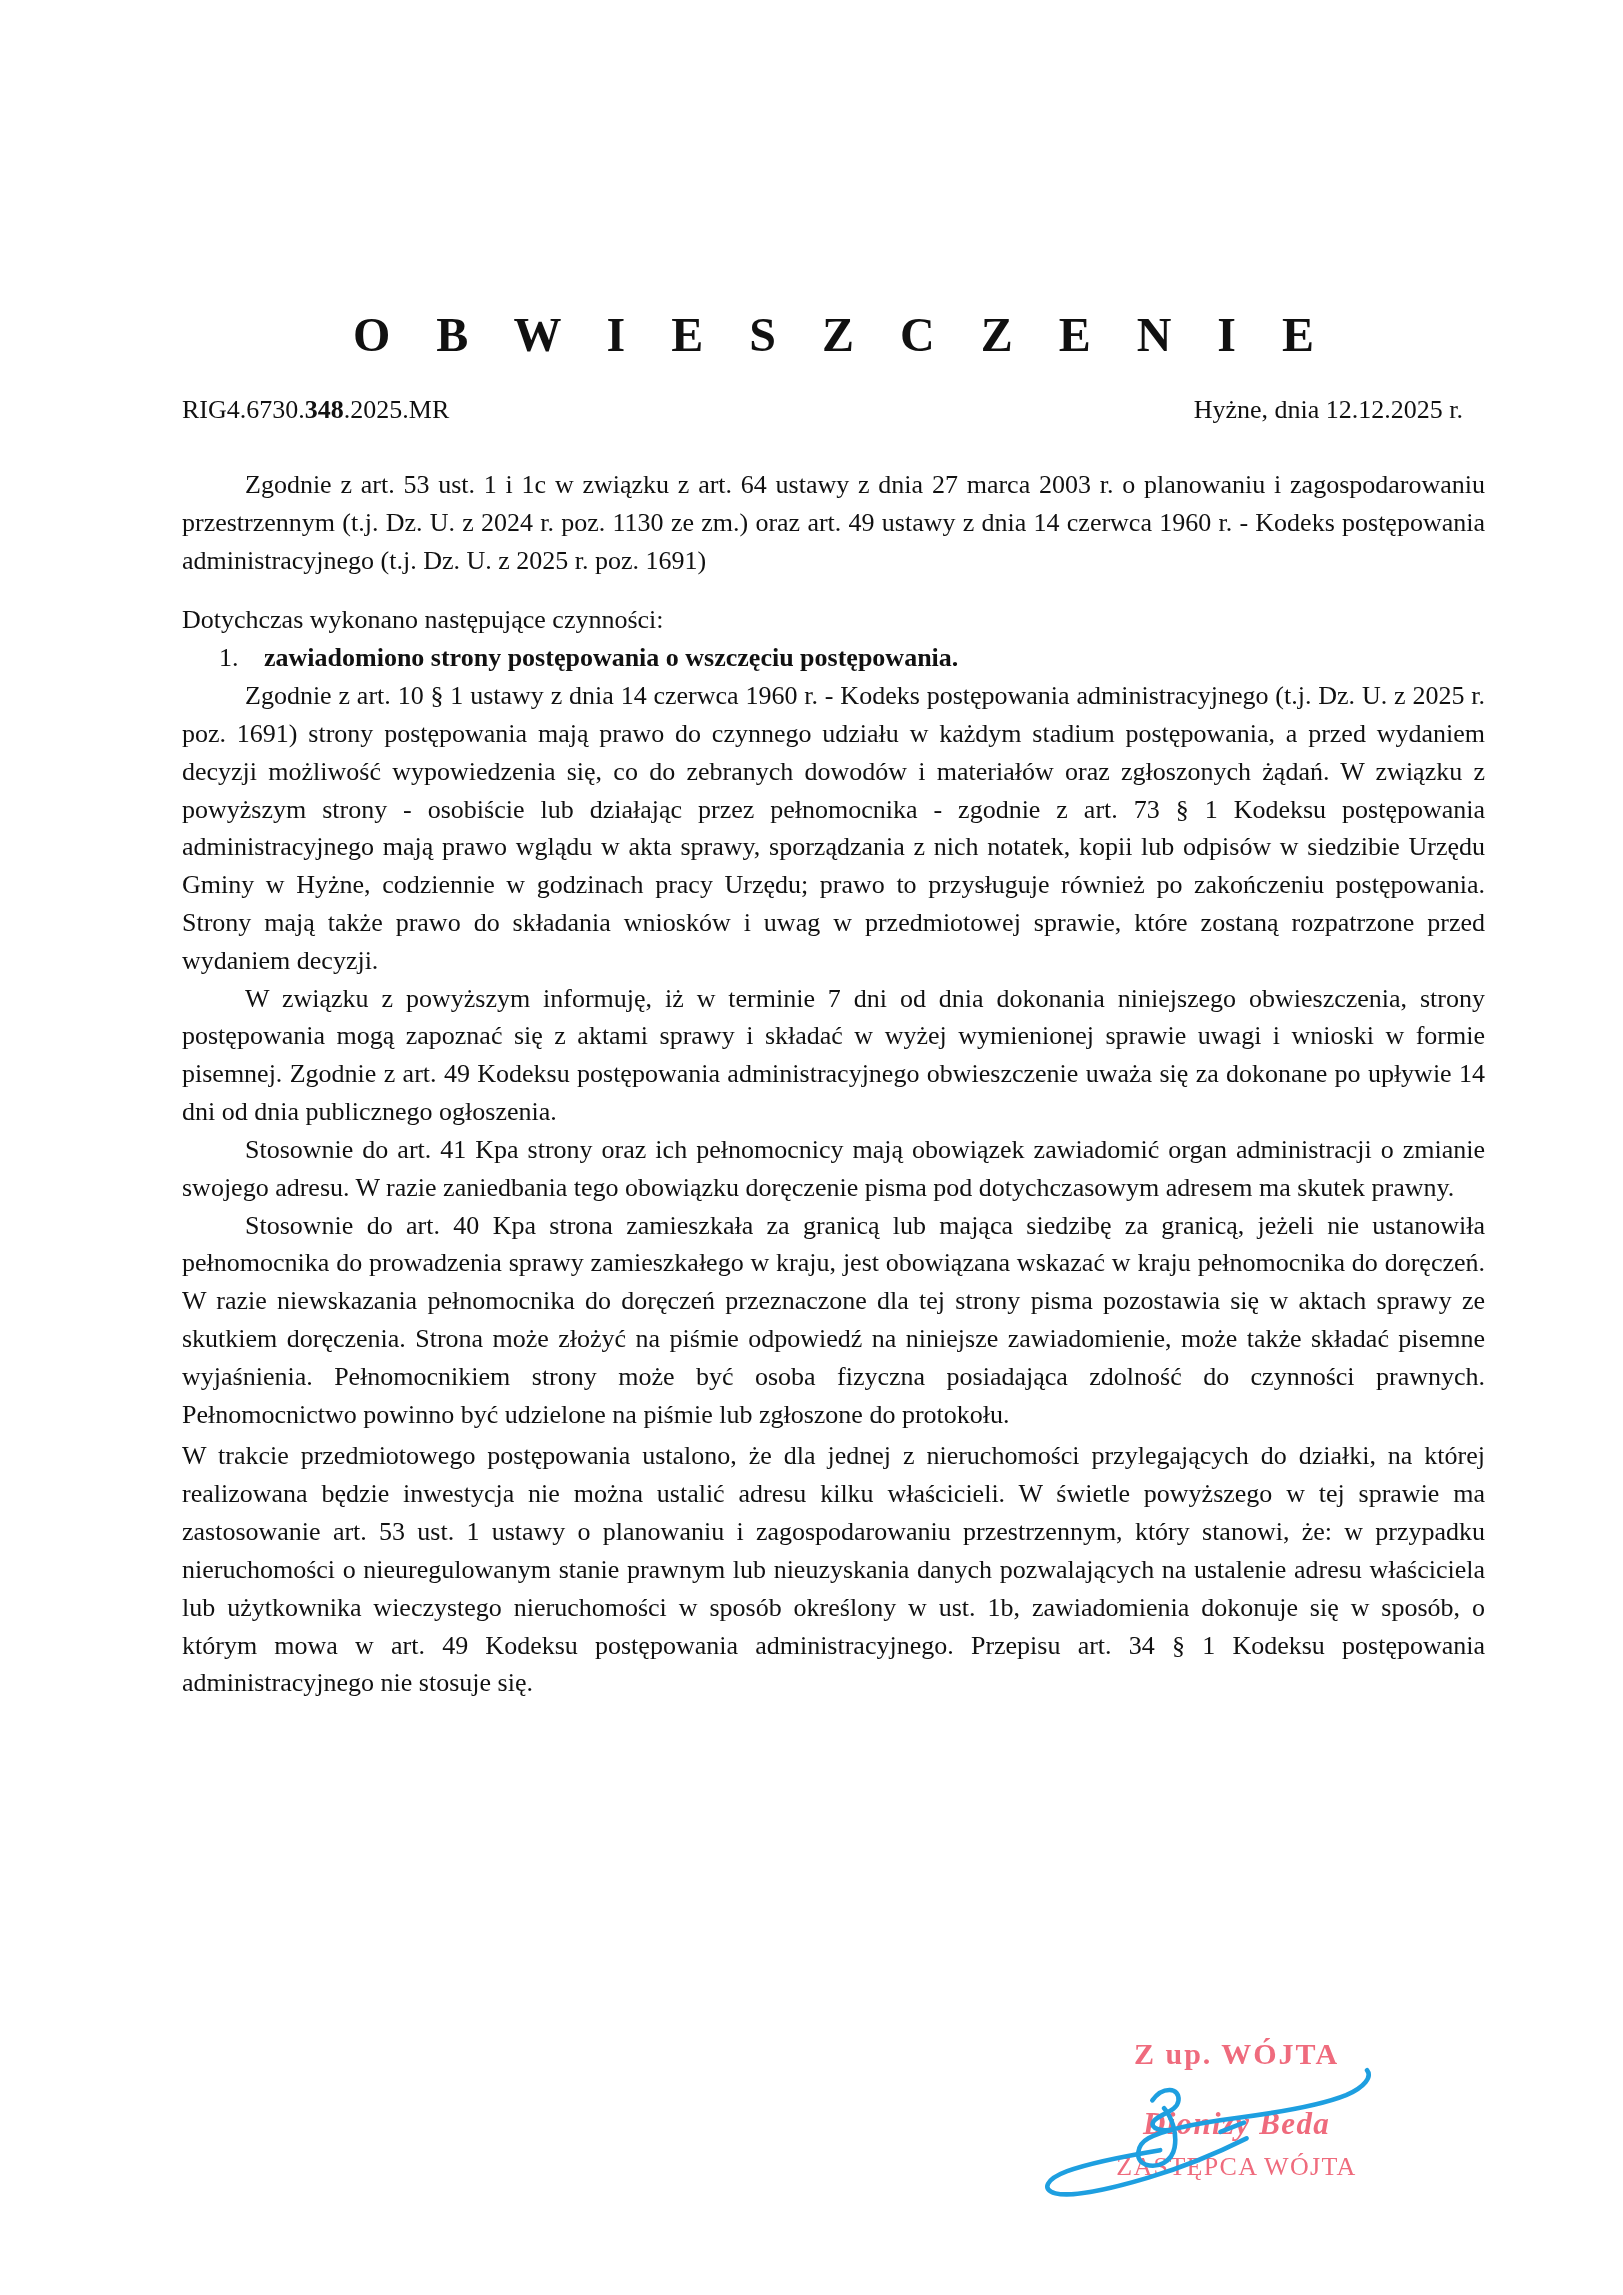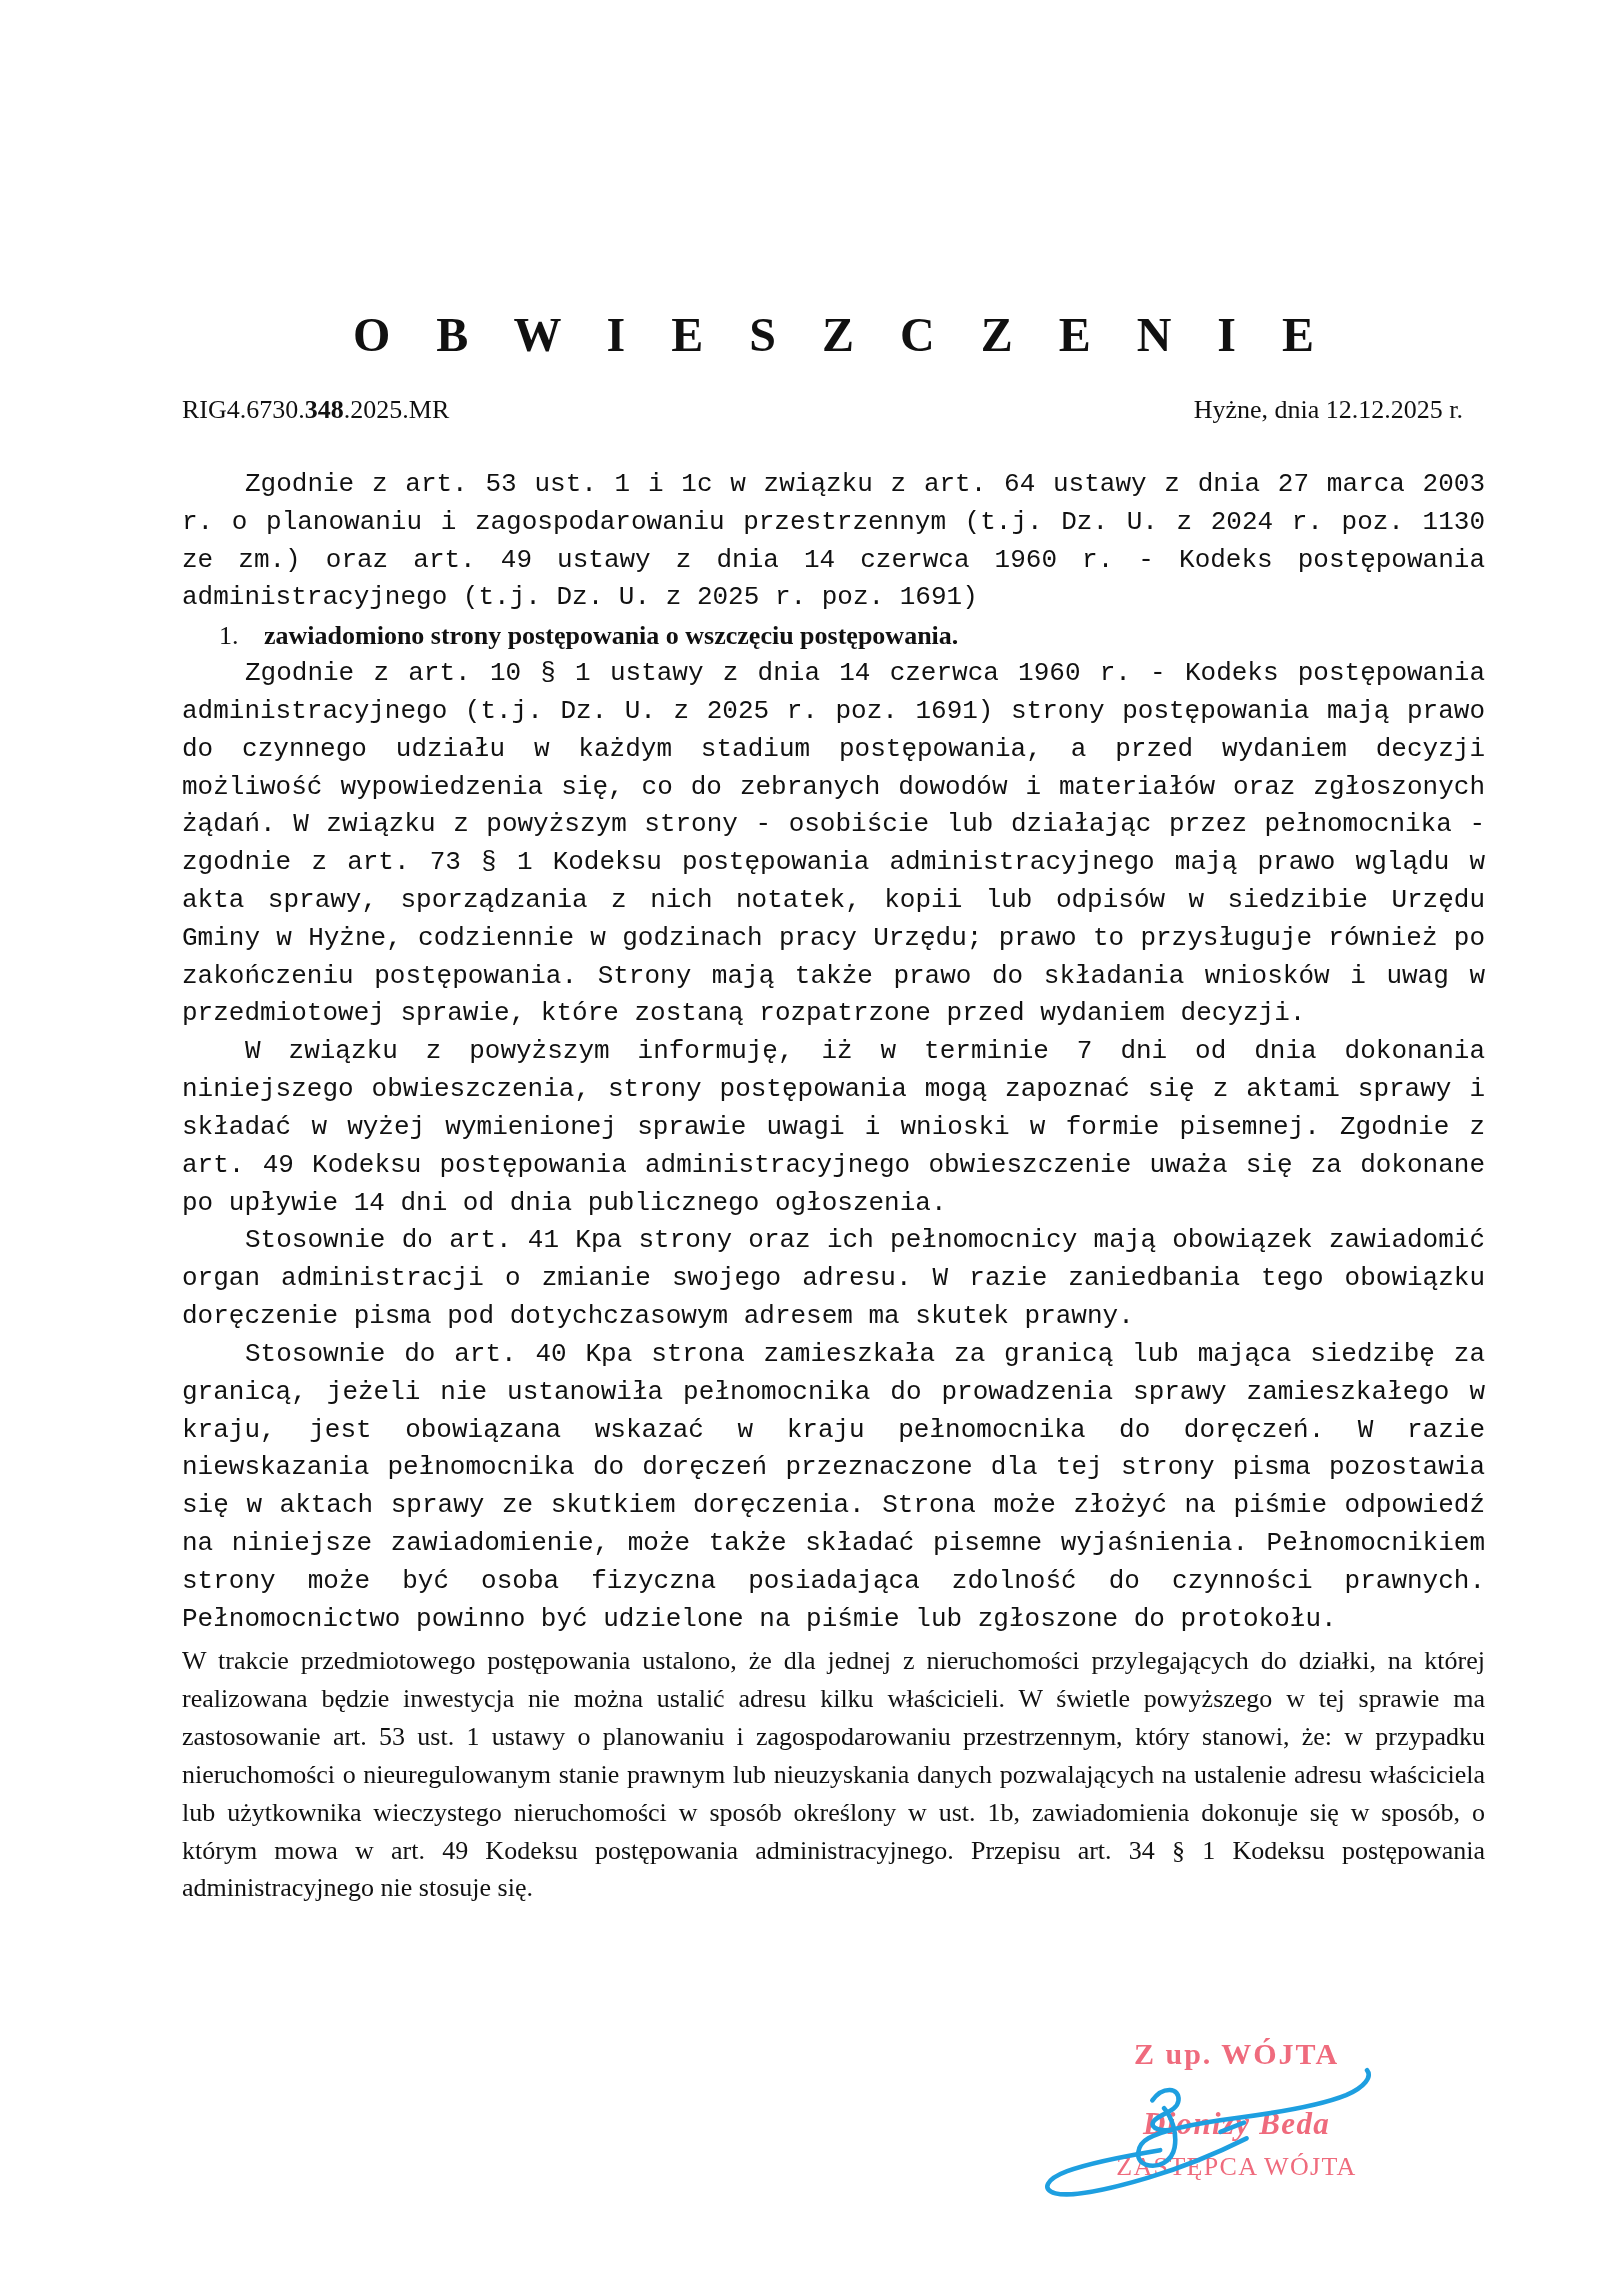--- a/index.html
+++ b/index.html
@@ -59,21 +59,21 @@
 
   
   p.body {
     margin: 0;
     font-size: 26px;
     line-height: 1.455;
     text-align: justify;
     text-justify: inter-word;
     hyphens: none;
   }
-  p.indent { text-indent: 63px; font-family: Liberation Mono, monospace; }
+  p.indent { text-indent: 63px; }
   p.gap-lg { margin-top: 39px; }
   p.gap-md { margin-top: 22px; }
   p.gap-sm { margin-top: 3.9px; }
 
   
   .notify-word {
     margin: 34px 0 0 0;
     text-align: center;
     font-size: 26px;
     font-weight: bold;
@@ -168,20 +168,21 @@
 
     <div class="header-row">
       <div class="ref-no"><span>RIG4.6730.</span><b>348</b><span>.2025.MR</span></div>
       <div class="place-date">Hyżne, dnia 12.12.2025 r.</div>
     </div>
 
     <p class="body indent gap-lg">Zgodnie z art. 53 ust. 1 i 1c w związku z art. 64 ustawy z dnia 27 marca 2003 r. o planowaniu i zagospodarowaniu przestrzennym (t.j. Dz. U. z 2024 r. poz. 1130 ze zm.) oraz art. 49 ustawy z dnia 14 czerwca 1960 r. - Kodeks postępowania administracyjnego (t.j. Dz. U. z 2025 r. poz. 1691)</p>
 
 
 
+    <p class="body gap-md">Dotychczas wykonano następujące czynności:</p>
 
     <ol class="actions">
       <li>zawiadomiono strony postępowania o wszczęciu postępowania.</li>
     </ol>
 
     <p class="body indent">Zgodnie z art. 10 § 1 ustawy z dnia 14 czerwca 1960 r. - Kodeks postępowania administracyjnego (t.j. Dz. U. z 2025 r. poz. 1691) strony postępowania mają prawo do czynnego udziału w każdym stadium postępowania, a przed wydaniem decyzji możliwość wypowiedzenia się, co do zebranych dowodów i materiałów oraz zgłoszonych żądań. W związku z powyższym strony - osobiście lub działając przez pełnomocnika - zgodnie z art. 73 § 1 Kodeksu postępowania administracyjnego mają prawo wglądu w akta sprawy, sporządzania z nich notatek, kopii lub odpisów w siedzibie Urzędu Gminy w Hyżne, codziennie w godzinach pracy Urzędu; prawo to przysługuje również po zakończeniu postępowania. Strony mają także prawo do składania wniosków i uwag w przedmiotowej sprawie, które zostaną rozpatrzone przed wydaniem decyzji.</p>
 
     <p class="body indent">W związku z powyższym informuję, iż w terminie 7 dni od dnia dokonania niniejszego obwieszczenia, strony postępowania mogą zapoznać się z aktami sprawy i składać w wyżej wymienionej sprawie uwagi i wnioski w formie pisemnej. Zgodnie z art. 49 Kodeksu postępowania administracyjnego obwieszczenie uważa się za dokonane po upływie 14 dni od dnia publicznego ogłoszenia.</p>
 
     <p class="body indent">Stosownie do art. 41 Kpa strony oraz ich pełnomocnicy mają obowiązek zawiadomić organ administracji o zmianie swojego adresu. W razie zaniedbania tego obowiązku doręczenie pisma pod dotychczasowym adresem ma skutek prawny.</p>

